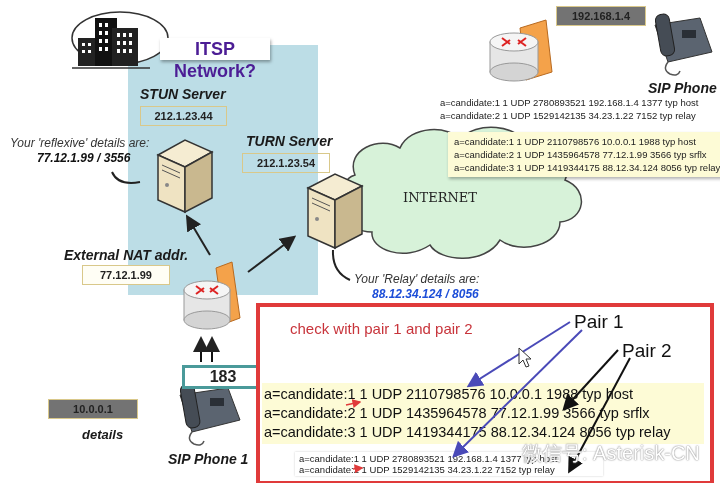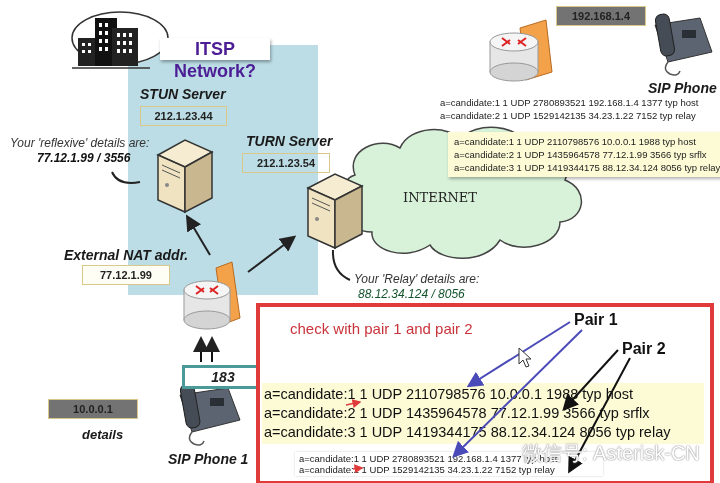--- a/index.html
+++ b/index.html
@@ -8,24 +8,24 @@
   .itsp-bg { left:128px; top:45px; width:190px; height:250px; background:#bcdde6; }
   .itsp-label { left:160px; top:38px; width:110px; height:22px; background:#ffffff; box-shadow:1px 2px 3px rgba(0,0,0,0.35); font-size:18px; font-weight:bold; color:#4c1d95; text-align:center; line-height:22px; }
   .heading { font-style:italic; font-weight:bold; color:#1a1a1a; font-size:14px; white-space:nowrap; }
   .ipbox { border:1.5px solid #d9c88a; background:#737373; font-size:11px; font-weight:bold; color:#222; text-align:center; line-height:18px; height:18px; }
   .ipbox.on-blue { background:transparent; }
   .note { font-style:italic; color:#333; font-size:12px; white-space:nowrap; }
   .cand-small { font-size:9.5px; color:#222; white-space:nowrap; line-height:13px; }
   .cand-yellow { background:#fdfbd6; box-shadow:1px 2px 3px rgba(0,0,0,0.3); padding:3px 6px; }
   .red-frame { left:256px; top:303px; width:450px; height:174px; border:4px solid #e03a3a; background:#ffffff; }
   .check-text { left:290px; top:320px; font-size:15px; color:#c8343b; white-space:nowrap; }
-  .pair-label { font-weight:bold; font-size:16px; color:#111; white-space:nowrap; }
+  .pair-label { font-weight:normal; font-size:19px; color:#111; white-space:nowrap; }
   .big-cand { left:262px; top:383px; width:440px; background:#fdfbd6; font-size:14.5px; color:#111; line-height:19px; padding:2px 0 2px 2px; white-space:nowrap; }
   .low-cand { left:295px; top:452px; width:300px; background:#fff; font-size:9.5px; color:#222; line-height:11px; padding:1px 4px; white-space:nowrap; box-shadow:0 0 2px rgba(0,0,0,0.2); }
-  .box-183 { left:182px; top:365px; width:76px; height:18px; border:3px solid #4a9a9a; background:#fff; font-size:14px; font-weight:bold; text-align:center; line-height:18px; color:#222;font-style:italic; }
+  .box-183 { left:182px; top:365px; width:76px; height:18px; border:3px solid #4a9a9a; background:#fff; font-size:16px; font-weight:bold; text-align:center; line-height:18px; color:#222; }
   .internet-label { font-family:"DejaVu Serif", serif; font-size:13px; color:#222; }
   .watermark { left:522px; top:440px; font-size:20px; color:#ffffff; text-shadow:0 0 2px #999, 0 0 1px #777; white-space:nowrap; }
   svg { position:absolute; left:0; top:0; }
 </style>
 </head>
 <body>
 
 <div class="abs itsp-bg"></div>
 
 <svg width="720" height="483">
@@ -147,21 +147,21 @@
 
 <div class="abs note" style="left:10px;top:136px;">Your 'reflexive' details are:</div>
 <div class="abs note" style="left:37px;top:151px;font-weight:bold;color:#111;">77.12.1.99 / 3556</div>
 
 <div class="abs heading" style="left:64px;top:247px;">External NAT addr.</div>
 <div class="abs ipbox" style="left:82px;top:265px;width:86px;background:#fffef5;">77.12.1.99</div>
 
 <div class="abs internet-label" style="left:403px;top:190px;">INTERNET</div>
 
 <div class="abs note" style="left:354px;top:272px;">Your 'Relay' details are:</div>
-<div class="abs note" style="left:358px;top:287px;font-weight:normal;color:#14532d;">88.12.34.124 / 8056</div>
+<div class="abs note" style="left:372px;top:287px;font-weight:bold;color:#1d4ed8;">88.12.34.124 / 8056</div>
 
 <div class="abs ipbox" style="left:556px;top:6px;width:88px;">192.168.1.4</div>
 <div class="abs heading" style="left:648px;top:80px;">SIP Phone</div>
 
 <div class="abs cand-small" style="left:440px;top:96px;">
   <div>a=candidate:1 1 UDP 2780893521 192.168.1.4 1377 typ host</div>
   <div>a=candidate:2 1 UDP 1529142135 34.23.1.22 7152 typ relay</div>
 </div>
 <div class="abs cand-small cand-yellow" style="left:448px;top:132px;width:262px;">
   <div>a=candidate:1 1 UDP 2110798576 10.0.0.1 1988 typ host</div>

